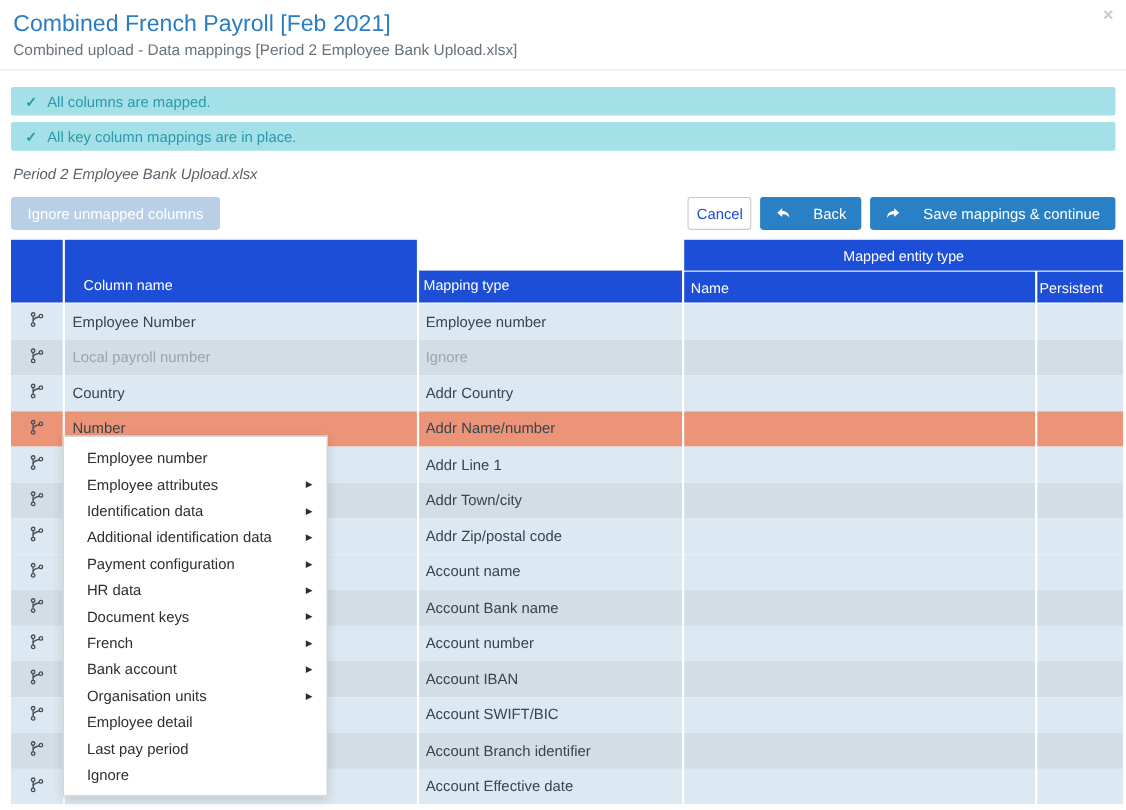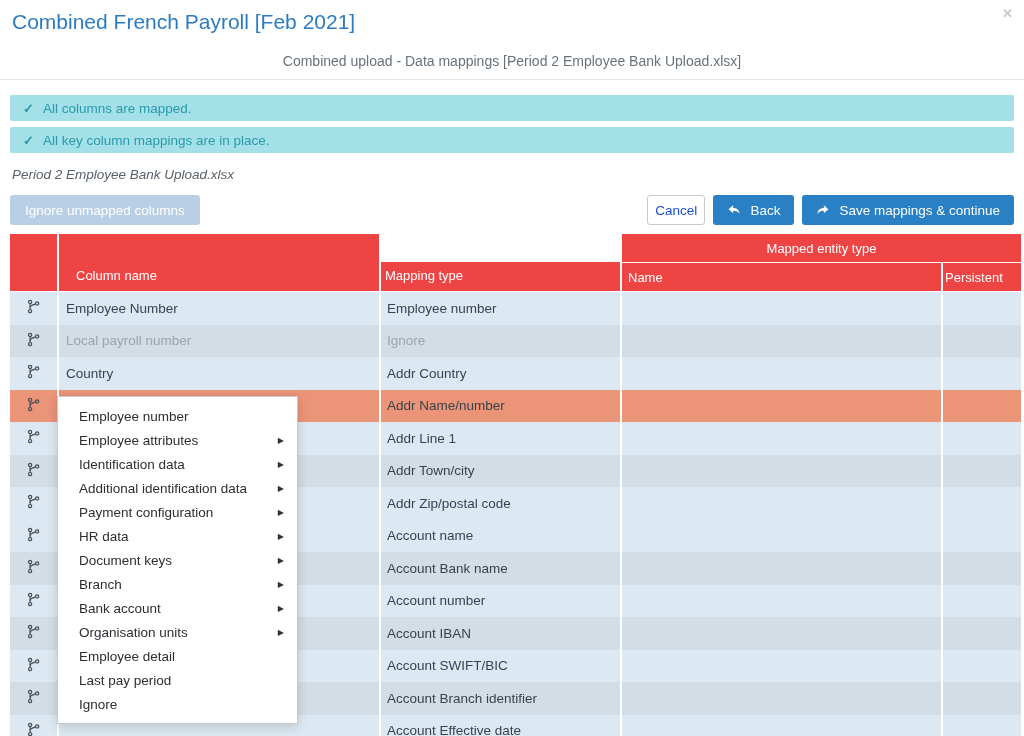--- a/index.html
+++ b/index.html
@@ -2,49 +2,49 @@
 <html><head>
 <meta charset="utf-8">
 <style>
   * { margin:0; padding:0; box-sizing:border-box; }
   html,body { width:1024px; height:736px; background:#fff;
     font-family:"Liberation Sans", sans-serif; position:relative; overflow:hidden; }
 
   
   .modal-header { padding:9px 12px 10px; border-bottom:1px solid #e4e4e4; position:relative; }
   .modal-title { font-size:21px; color:#2b7cc0; font-weight:400; line-height:26px; }
-  .modal-subtitle { font-size:14px; color:#68727a; margin-top:18px;text-align:center; }
+  .modal-subtitle { font-size:14px; color:#68727a; margin-top:2px; }
   .close-x { position:absolute; top:7px; right:11px; font-size:13px; color:#c9c9c9;
     font-weight:bold; cursor:pointer; line-height:13px; }
 
   
   .alerts { margin-top:15px; }
   .alert { height:26px; margin:0 10px 6px; background:#a4e0e8; border-radius:2px;
     display:flex; align-items:center; padding-left:13px; gap:9px;
     color:#2a9aab; font-size:13.5px; }
   .alert .check { font-size:13px; font-weight:bold; }
 
   
   .file-label { margin:14px 0 0 12px; font-style:italic; font-size:13.5px; color:#59616a; }
 
   
   .toolbar { display:flex; justify-content:space-between; align-items:center; margin:13px 10px 0; }
   .btn { height:30px; border-radius:3px; font-size:13.5px; display:inline-flex;
     align-items:center; cursor:pointer; white-space:nowrap; }
   .btn-disabled { background:#b9cfe6; color:#fff; border:none; padding:0 15px; cursor:default;text-align:center; }
   .btn-group { display:flex; gap:8px; }
   .btn-cancel { background:#fff; color:#1d4ed8; border:1px solid #c6cacd; padding:0 7px; }
-  .btn-primary { background:#2980c4; color:#fff; border:none; padding:0 14px; gap:9px; }
+  .btn-primary { background:#2980c4; color:#fff; border:none; padding:0 14px; gap:20px; }
   .btn-primary svg { display:block; }
 
   
   .mapping-table { margin:9px 10px 0; width:1003px; background:#fff; }
   .thead { display:grid; grid-template-columns:47px 320px 239px 319px 78px;
     grid-template-rows:28px 28px; column-gap:2px; row-gap:1px; }
-  .th { background:#ef4444; color:#fff; font-size:13px; display:flex; }
+  .th { background:#1d4ed8; color:#fff; font-size:13px; display:flex; }
   .th-span { grid-row:1 / 3; align-items:flex-end; padding-bottom:8px; }
   .th-icon { grid-row:1 / 3; grid-column:1; }
   .th-colname { grid-column:2; padding-left:17px; }
   .th-maptype { grid-column:3; padding-left:4px;margin-top:28px; }
   .th-met { grid-row:1; grid-column:4 / 6; align-items:center; justify-content:center; }
   .th-name { grid-row:2; grid-column:4; align-items:center; padding-left:6px; }
   .th-persistent { grid-row:2; grid-column:5; align-items:center; padding-left:2px; }
 
   .tbody { margin-top:1px; }
   .trow { display:grid; grid-template-columns:47px 320px 239px 319px 78px;
@@ -388,21 +388,21 @@
   </div>
     <div class="menu-item">
     <span>HR data</span>
     <span class="arrow">▶</span>
   </div>
     <div class="menu-item">
     <span>Document keys</span>
     <span class="arrow">▶</span>
   </div>
     <div class="menu-item">
-    <span>Branch</span>
+    <span>French</span>
     <span class="arrow">▶</span>
   </div>
     <div class="menu-item">
     <span>Bank account</span>
     <span class="arrow">▶</span>
   </div>
     <div class="menu-item">
     <span>Organisation units</span>
     <span class="arrow">▶</span>
   </div>

